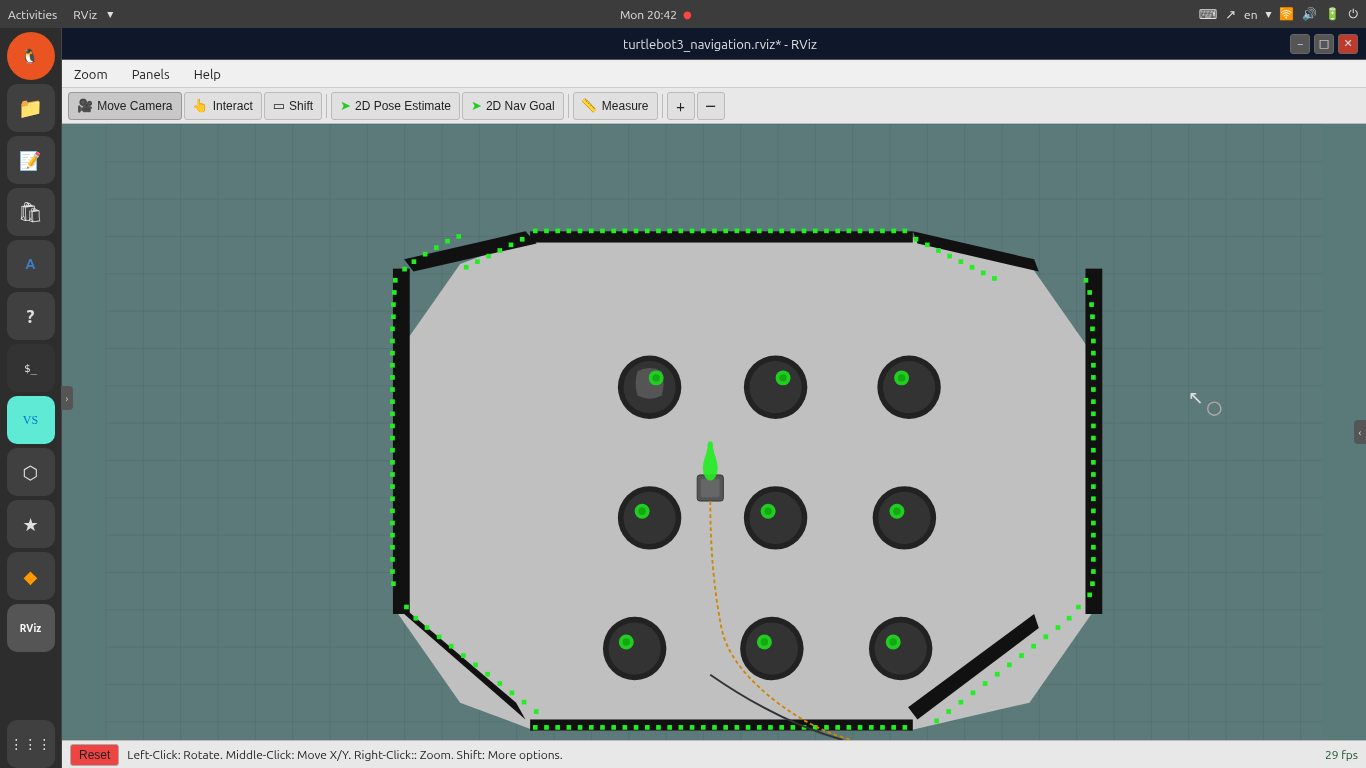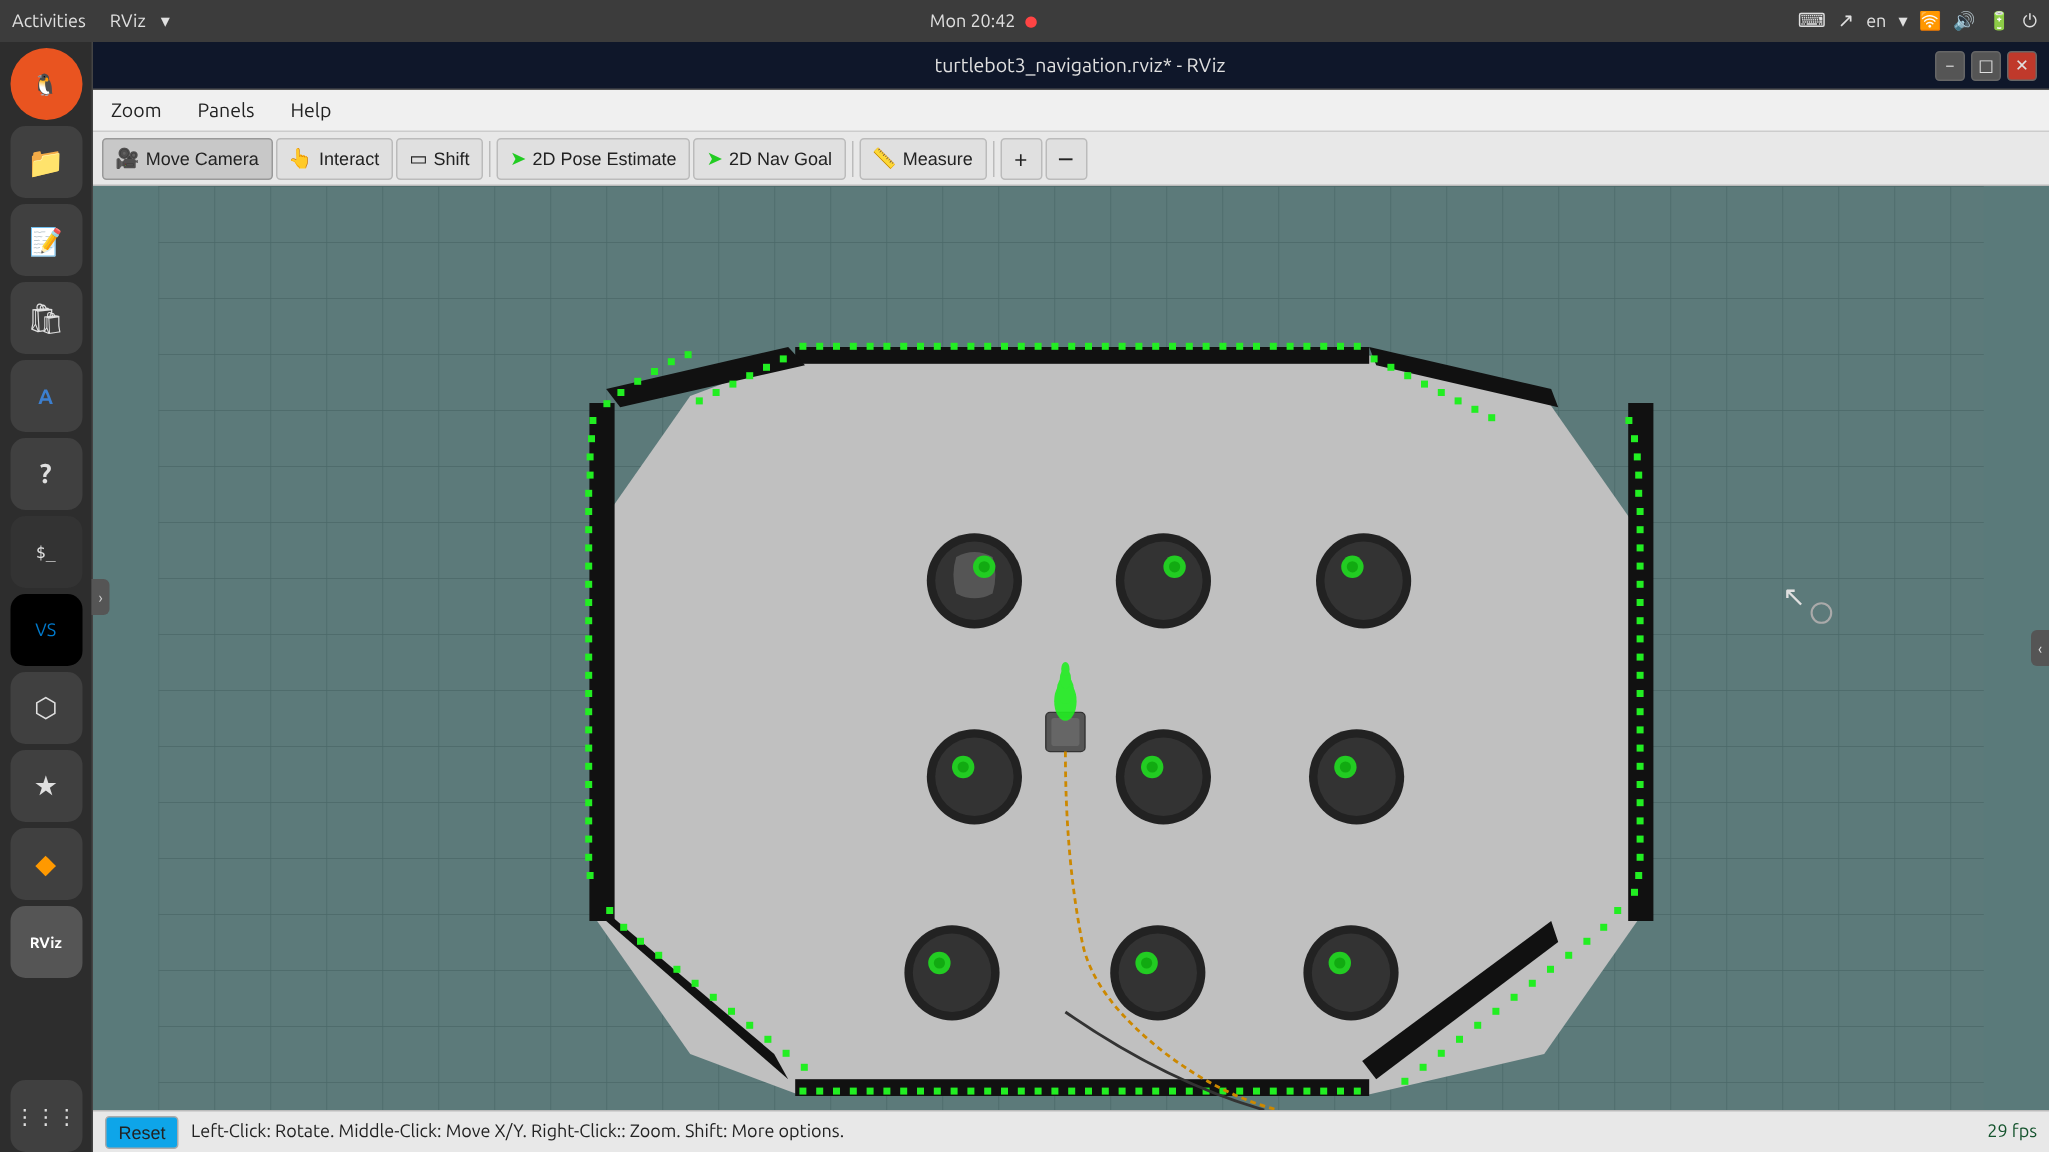--- a/index.html
+++ b/index.html
@@ -165,21 +165,21 @@
       align-items: center;
       padding: 0 8px;
       gap: 8px;
       border-top: 1px solid #bbb;
       font-size: 12px;
       color: #222;
     }
     #reset-btn {
       height: 22px;
       padding: 0 8px;
-      background: #0ea5e9;
+      background: #ef4444;
       border: 1px solid #aaa;
       border-radius: 3px;
       cursor: pointer;
       font-size: 12px;
       color: #222;
     }
     #fps-display {
       margin-left: auto;
       font-size: 12px;
       color: #14532d;
@@ -218,21 +218,21 @@
 </div>
 
 <div id="left-dock">
   <div class="dock-item" style="background:#e95420;border-radius:50%;font-size:14px;">🐧</div>
   <div class="dock-item">📁</div>
   <div class="dock-item" style="font-size:18px;">📝</div>
   <div class="dock-item">🛍</div>
   <div class="dock-item" style="font-size:14px;font-weight:bold;color:#3c7fcf;">A</div>
   <div class="dock-item" style="font-size:18px;font-weight:bold;">?</div>
   <div class="dock-item" style="font-size:11px;font-family:monospace;background:#333;">$_</div>
-  <div class="dock-item" style="font-size:12px;color:#007acc;background:#000000;">VS</div>
+  <div class="dock-item" style="font-size:12px;color:#007acc;background:#5eead4;font-family:Liberation Serif, serif;">VS</div>
   <div class="dock-item" style="font-size:18px;">⬡</div>
   <div class="dock-item" style="font-size:18px;">★</div>
   <div class="dock-item" style="font-size:18px;color:#f90;">◆</div>
   <div class="dock-item active" style="font-size:10px;font-weight:bold;color:#fff;background:#555;">RViz</div>
   <div style="flex:1;"></div>
   <div class="dock-item" style="font-size:14px;">⋮⋮⋮</div>
 
   <div style="position:absolute;right:-12px;top:50%;transform:translateY(-50%);width:12px;height:24px;background:#555;display:flex;align-items:center;justify-content:center;border-radius:0 4px 4px 0;font-size:10px;cursor:pointer;color:#ccc;z-index:20;">›</div>
 </div>
 

